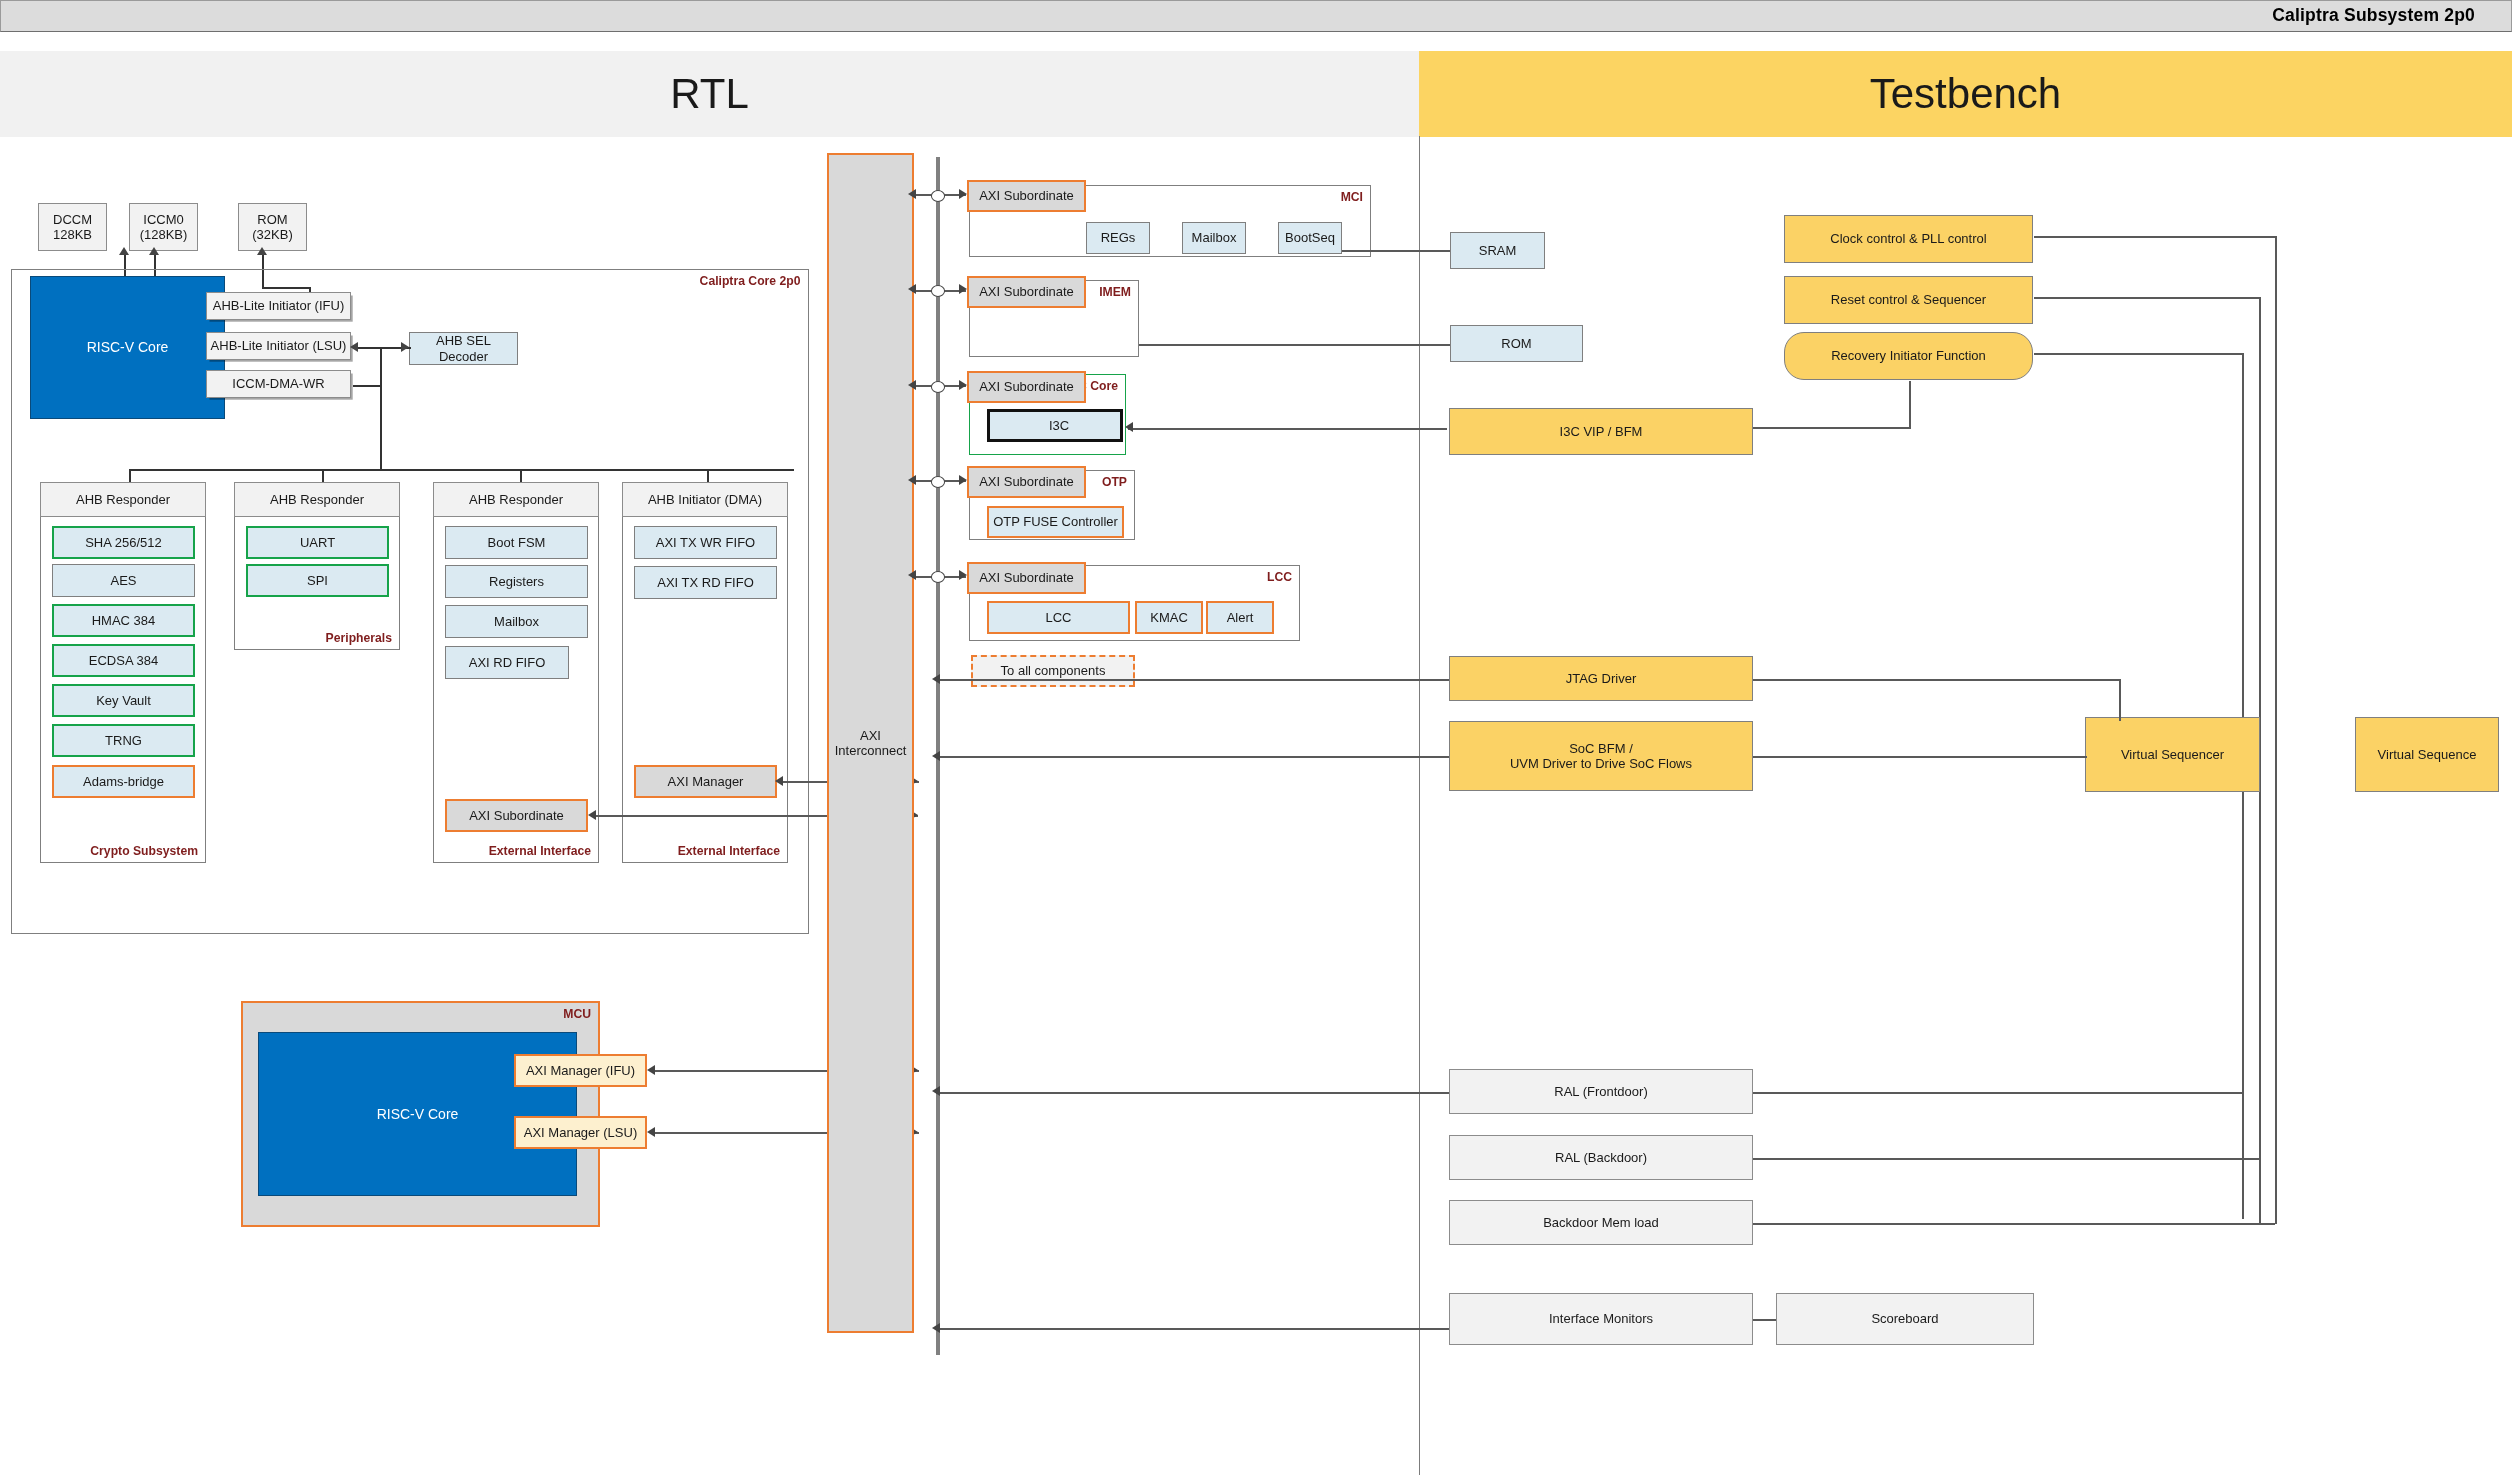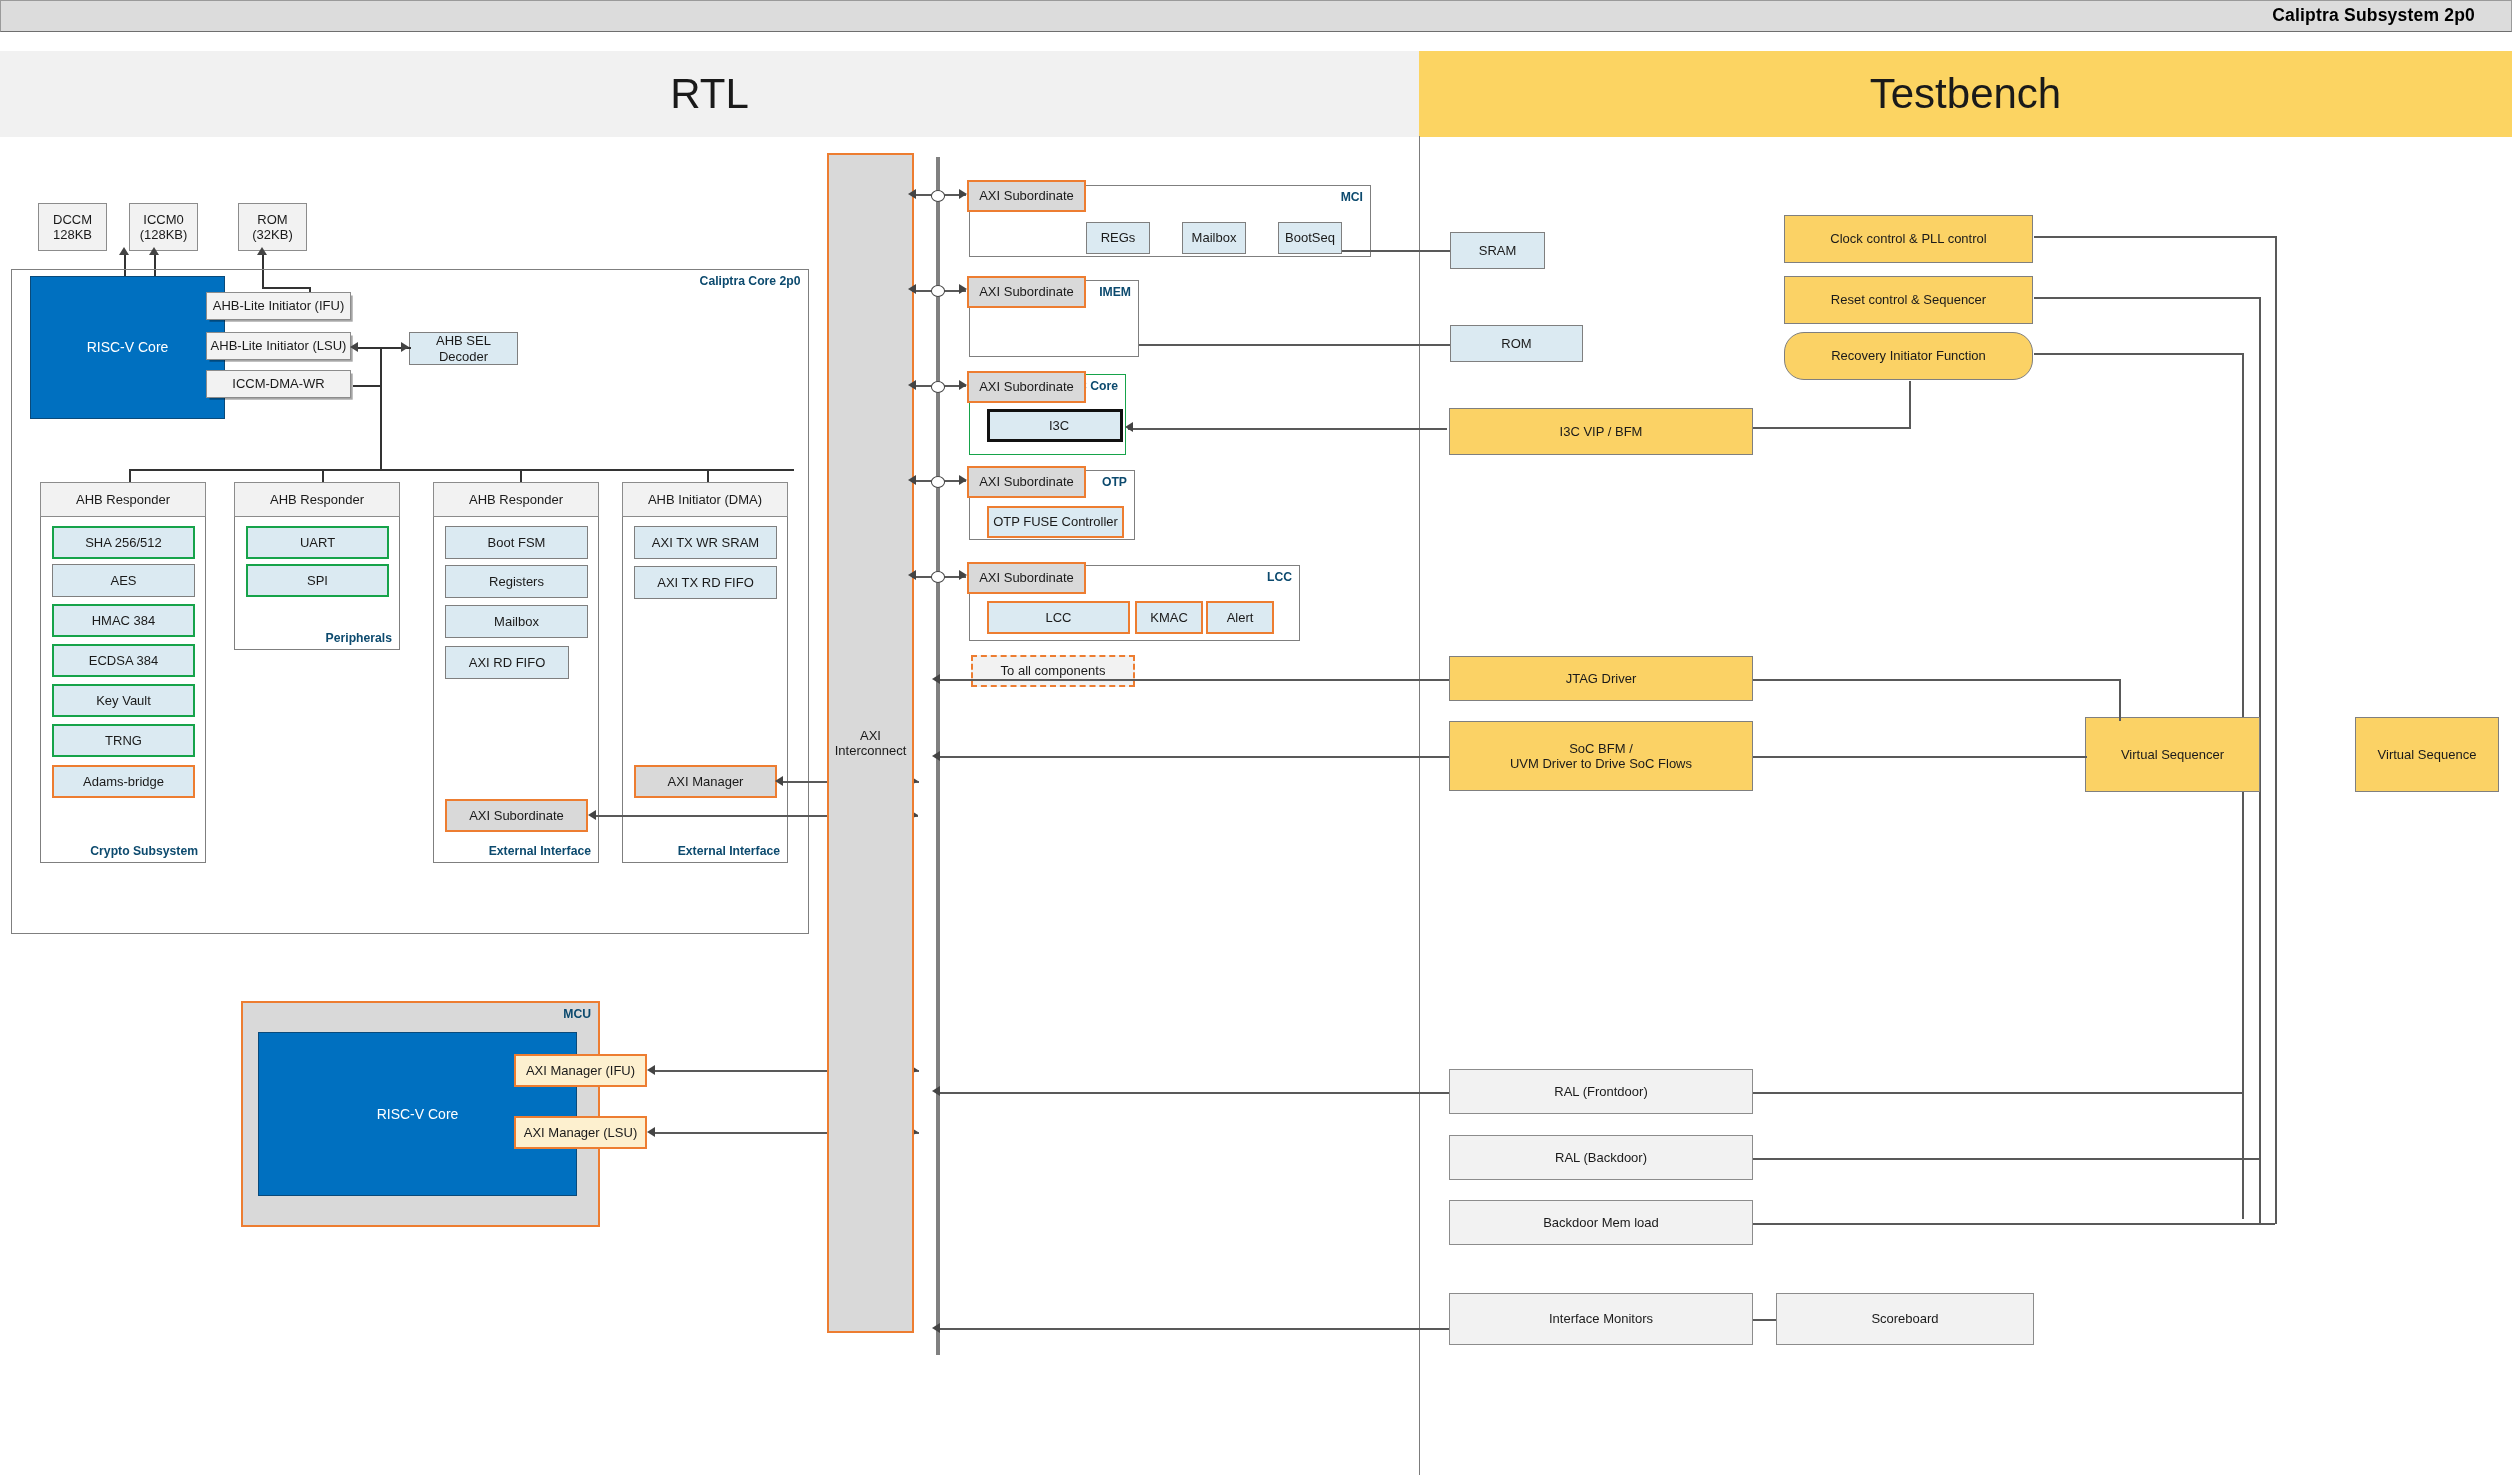--- a/index.html
+++ b/index.html
@@ -34,21 +34,21 @@
   .orangebox{background:#d9d9d9;border:2.6px solid #ed7d31;}
   .yellow{background:#fbd265;border:0.9px solid #7f7f7f;}
   .cream{background:#fdf0cf;border:2.6px solid #ed7d31;}
   .corebig{background:#0070c0;border:0.9px solid #0a4a7a;color:#fff;}
   .dashed{background:#f2f2f2;border:2.6px dashed #ed7d31;}
   .shadow{box-shadow:2.6px 2.6px 0 -0.9px rgba(0,0,0,.35);}
 
   
   .panel{border:0.9px solid #7f7f7f;background:transparent;position:absolute;box-sizing:border-box;}
   .panel-green{border:0.9px solid #16a34a;}
-  .cap{position:absolute;font-size:12.2px;font-weight:bold;color:#0c4a6e;}
+  .cap{position:absolute;font-size:12.2px;font-weight:bold;color:#7f1d1d;}
   .cap-br{right:7px;bottom:4.4px;}
   .cap-tr{right:7px;top:4.4px;}
 
   
   .ln{position:absolute;background:#595959;}
   .lnh{height:1.7px;}
   .lnv{width:1.7px;}
   .lnblk{background:#333;}
   .thick{width:3.5px;background:#808080;}
 
@@ -198,21 +198,21 @@
   <span>AXI Subordinate</span>
 </div>
 
 <div class="panel" style="left:622px;top:482px;width:166px;height:381px;">
   <span class="cap cap-br">External Interface</span>
 </div>
 <div class="abs box grey" style="left:622px;top:482px;width:166px;height:35px;">
   <span>AHB Initiator (DMA)</span>
 </div>
 <div class="abs box blue" style="left:634px;top:526px;width:143px;height:33px;">
-  <span>AXI TX WR SRAM</span>
+  <span>AXI TX WR FIFO</span>
 </div>
 <div class="abs box blue" style="left:634px;top:566px;width:143px;height:33px;">
   <span>AXI TX RD FIFO</span>
 </div>
 <div class="abs box orangebox" style="left:634px;top:765px;width:143px;height:33px;">
   <span>AXI Manager</span>
 </div>
 
 <div class="ln lnh" style="left:779px;top:781px;width:140px;"></div>
 <div class="ar ar-l" style="left:775px;top:776px;"></div>

